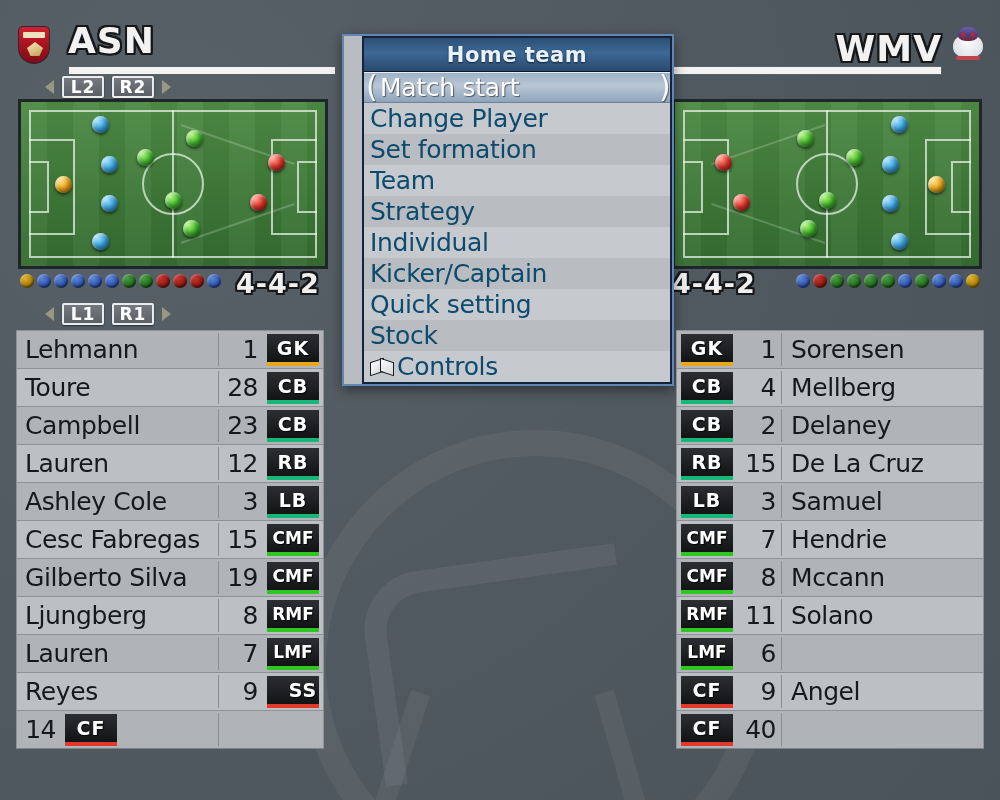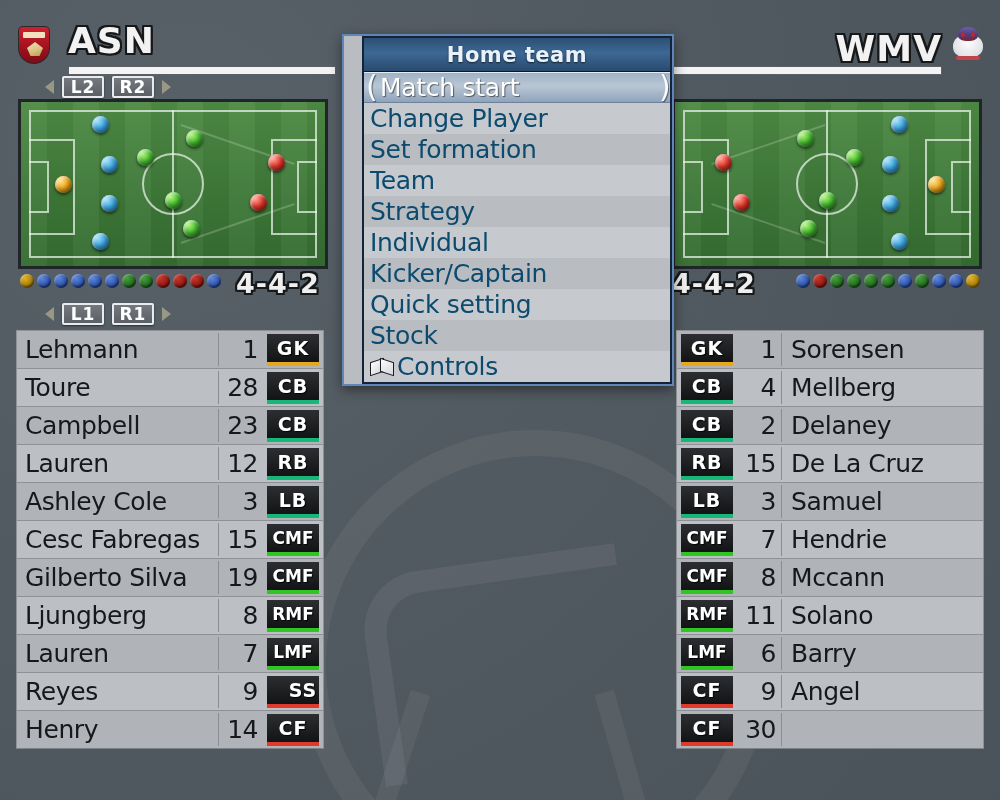--- a/index.html
+++ b/index.html
@@ -565,21 +565,20 @@
       </div>
       <div class="prow alt">
         <div class="pname">Reyes</div>
         <div class="divider"></div>
         <div class="pnum">9</div>
         <div class="pos-cell">
           <div class="pos" style="border-bottom-color: rgb(224, 58, 44); padding-left: 20px;">SS</div>
         </div>
       </div>
       <div class="prow">
-        <div class="pname">Henry</div>
         <div class="divider"></div>
         <div class="pnum">14</div>
         <div class="pos-cell">
           <div class="pos" style="border-bottom-color: rgb(224, 58, 44);">CF</div>
         </div>
       </div>
     </div>
   <div class="roster right" id="away-roster">
       <div class="prow">
         <div class="pos-cell">
@@ -644,32 +643,31 @@
         <div class="pnum">11</div>
         <div class="divider"></div>
         <div class="pname">Solano</div>
       </div>
       <div class="prow">
         <div class="pos-cell">
           <div class="pos wide" style="border-bottom-color: rgb(47, 197, 34);">LMF</div>
         </div>
         <div class="pnum">6</div>
         <div class="divider"></div>
-        <div class="pname">Barry</div>
       </div>
       <div class="prow alt">
         <div class="pos-cell">
           <div class="pos" style="border-bottom-color: rgb(224, 58, 44);">CF</div>
         </div>
         <div class="pnum">9</div>
         <div class="divider"></div>
         <div class="pname">Angel</div>
       </div>
       <div class="prow">
         <div class="pos-cell">
           <div class="pos" style="border-bottom-color: rgb(224, 58, 44);">CF</div>
         </div>
-        <div class="pnum">30</div>
+        <div class="pnum">40</div>
         <div class="divider"></div>
       </div>
     </div>
 
 </div>
 
 </body></html>

